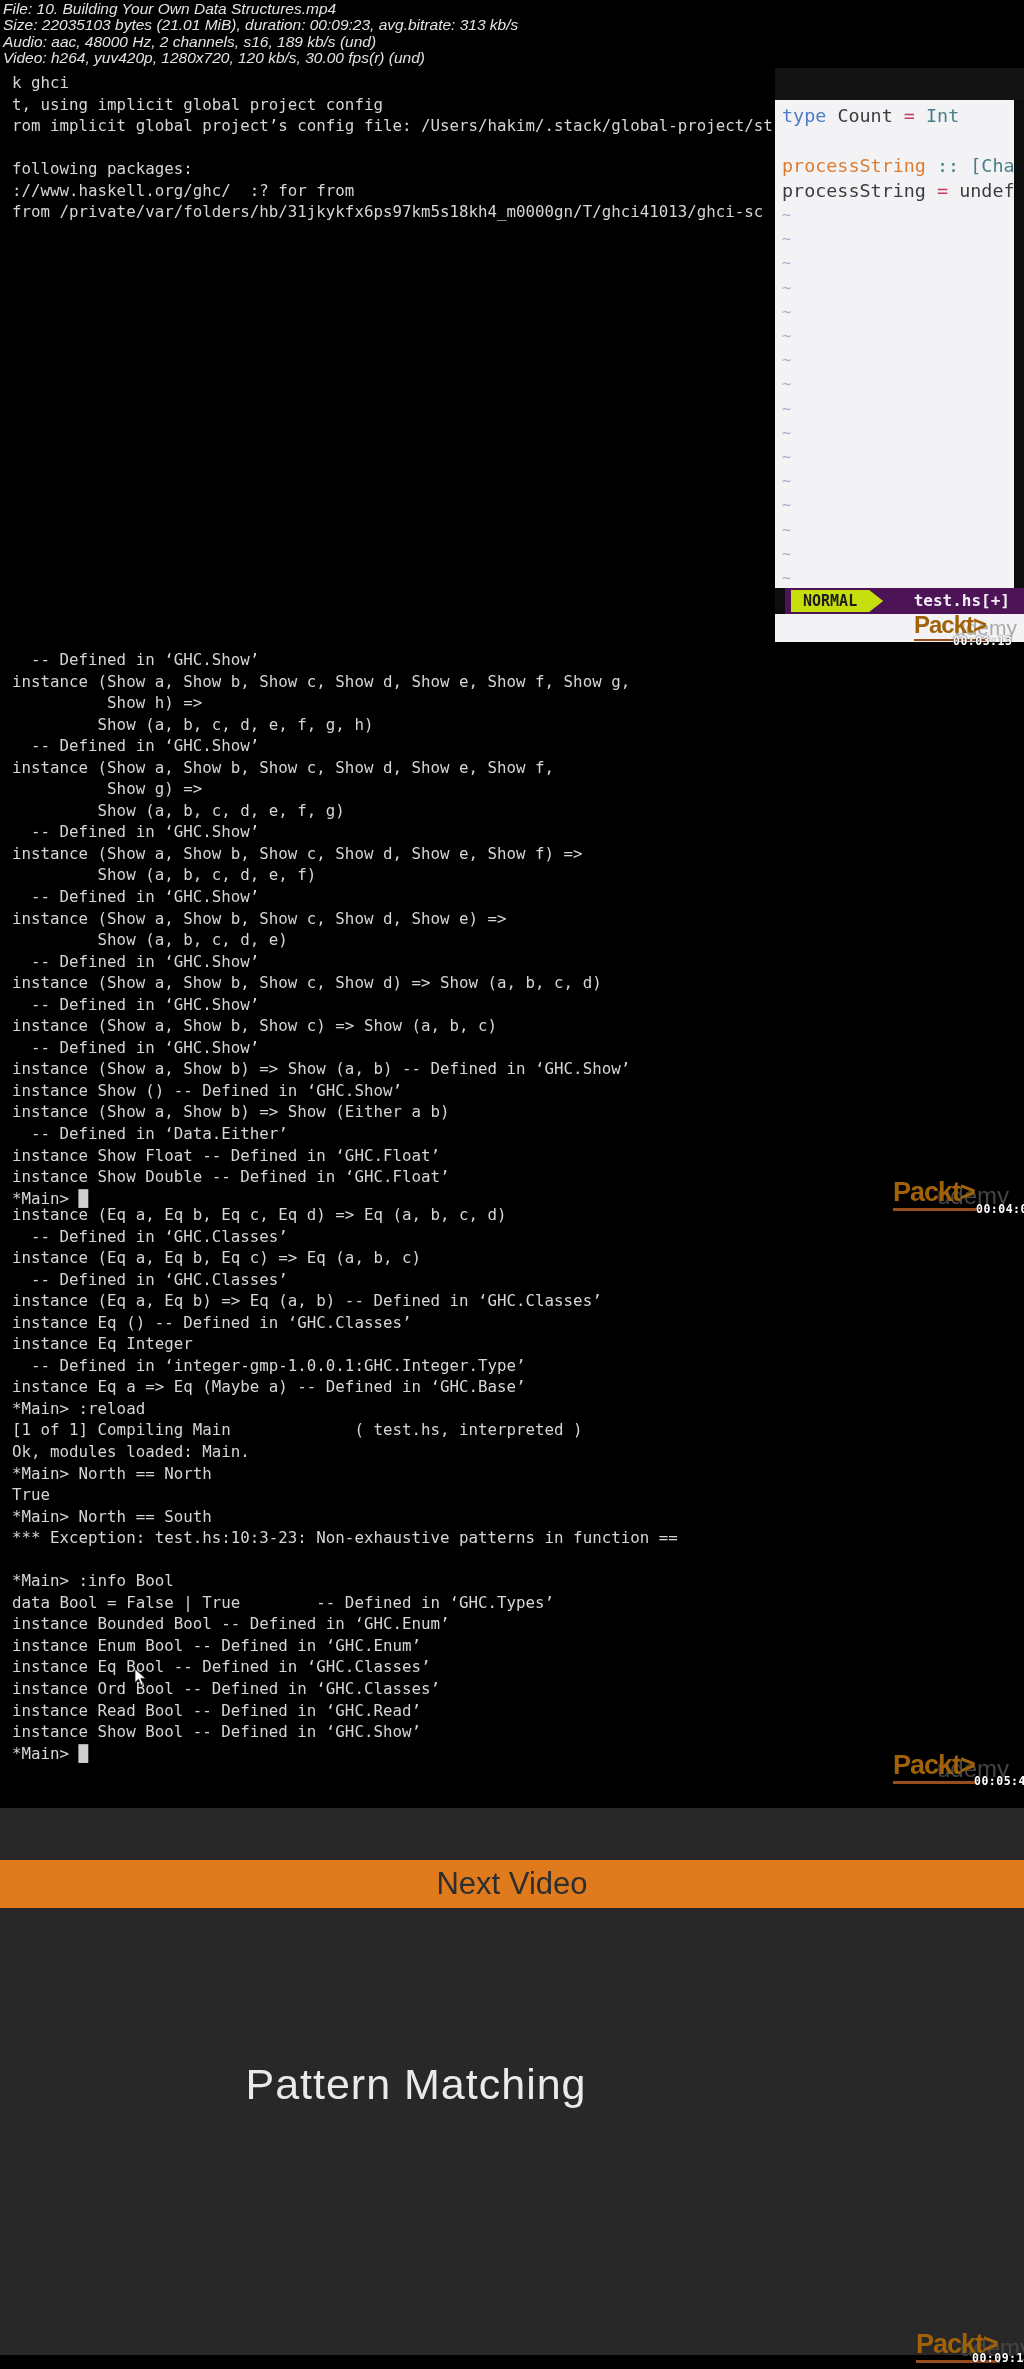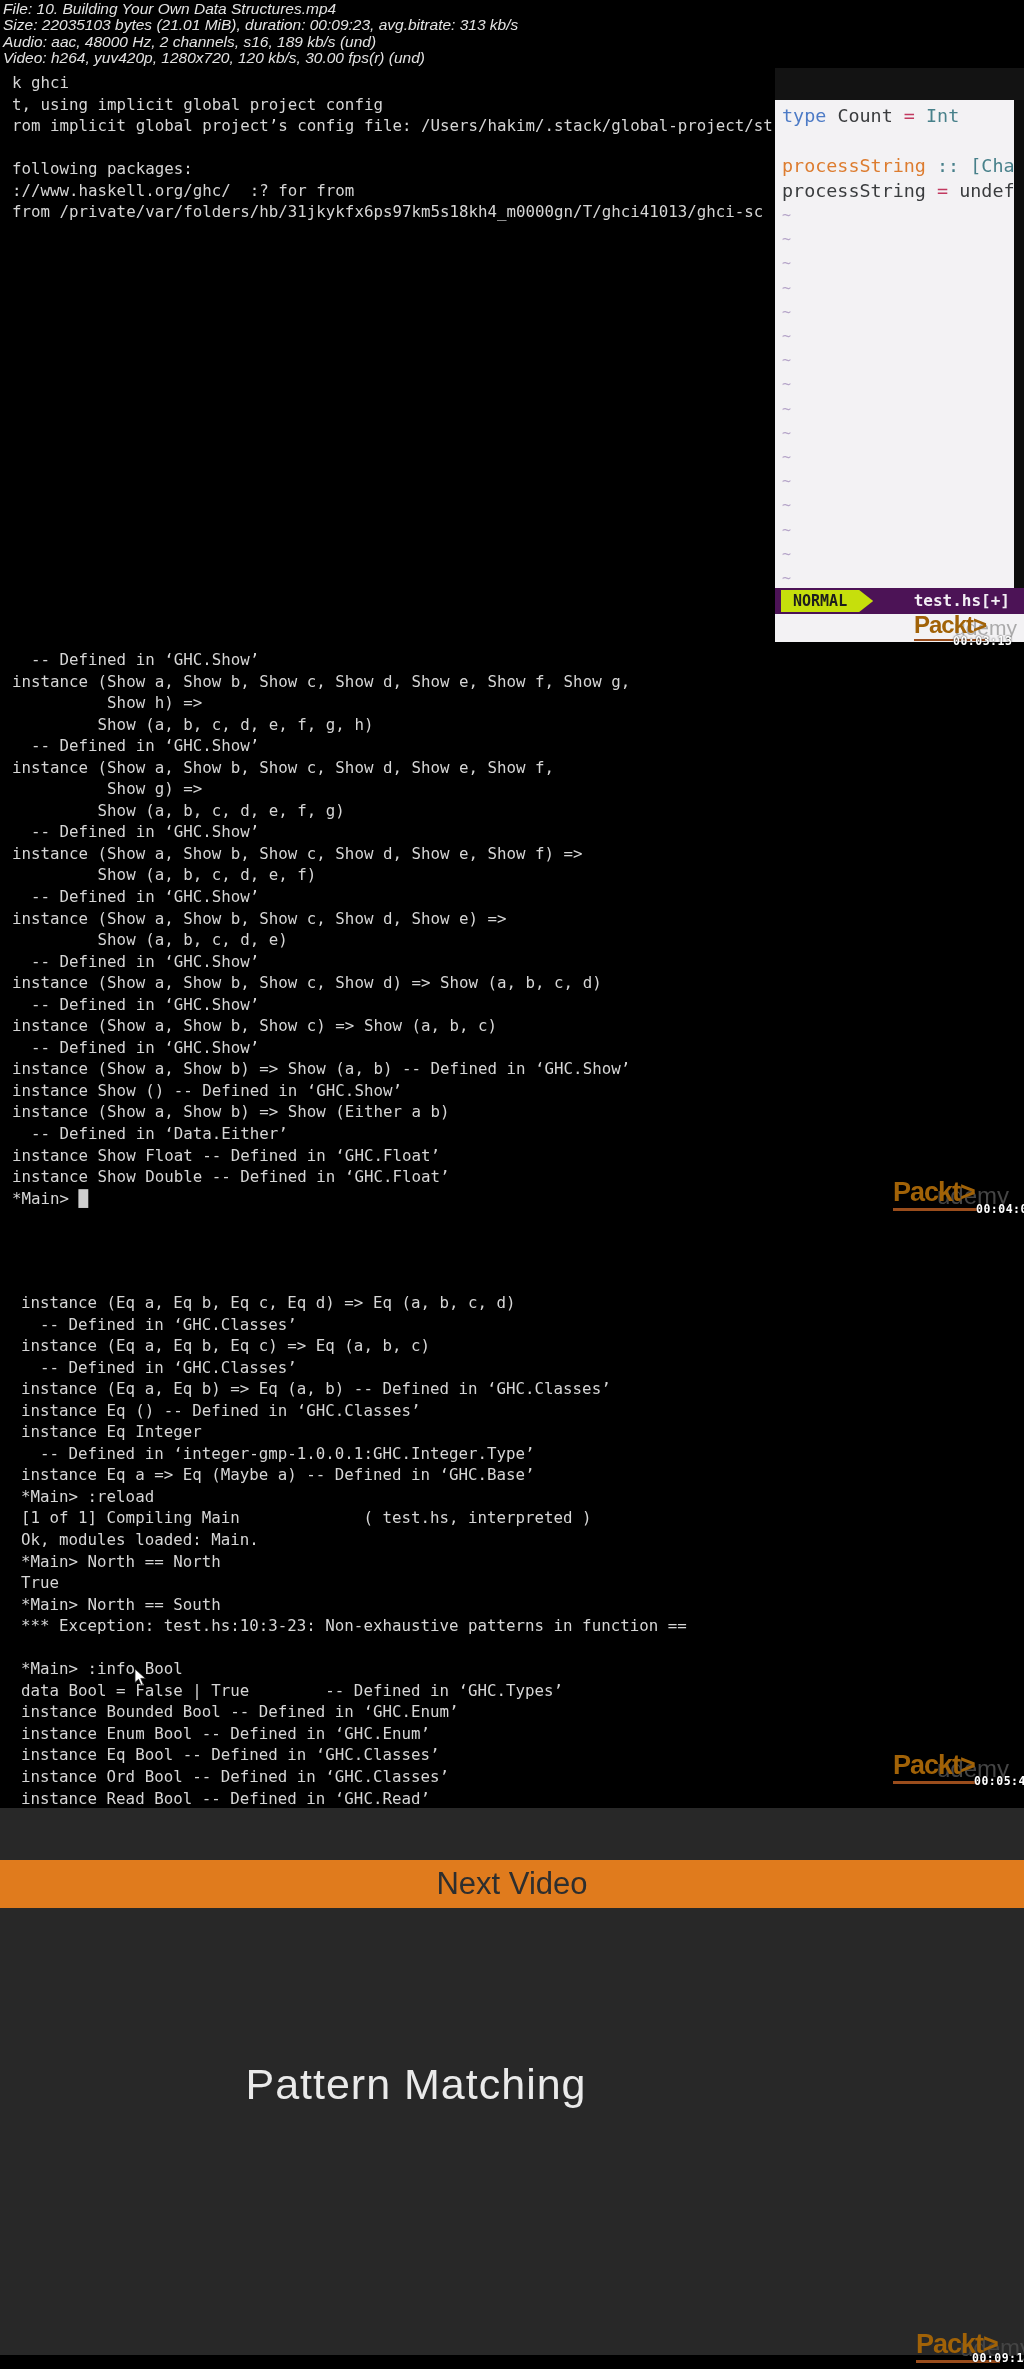--- a/index.html
+++ b/index.html
@@ -8,36 +8,36 @@
 
   
   .meta{position:absolute;left:3px;top:1px;color:#e3e3e3;
         font:italic 15.5px/16.4px "Liberation Sans",sans-serif;white-space:pre;}
 
   
   .term{position:absolute;left:0;padding-left:12px;color:#d6d6d6;white-space:pre;
         font:15.8px/21.55px "DejaVu Sans Mono",monospace;}
   .term-startup{top:72px;}
   .ghci-1{top:649px;}
-  .ghci-2{top:1292px;margin-left:9px;}
+  .ghci-2{top:1204px;}
   .cursor{color:#cfcfcf;}
 
   
   .vim{position:absolute;left:775px;top:68px;width:249px;height:574px;background:#0d0d0d;}
   .vim-tabbar{position:absolute;left:0;top:0;right:0;height:32px;background:#131313;}
   .vim-tab{position:absolute;left:10px;top:3px;height:29px;background:#38b3da;color:#0e2f3a;
            font:bold 17px/29px "DejaVu Sans Mono",monospace;padding:0 26px 0 12px;
            clip-path:polygon(0 0,calc(100% - 16px) 0,100% 50%,calc(100% - 16px) 100%,0 100%);margin-top:44px;}
   .vim-editor{position:absolute;left:0;top:32px;right:10px;height:488px;background:#f3f2f4;
               overflow:hidden;padding:3px 0 0 7px;box-sizing:border-box;}
   .vline{font:18.4px/25px "DejaVu Sans Mono",monospace;white-space:pre;color:#3a3c3e;}
   .tok-kw{color:#4d7bc6;} .tok-con{color:#3a3c3e;} .tok-op{color:#c23a60;}
   .tok-ty{color:#47808a;} .tok-fn{color:#dd7c2f;} .tok-pl{color:#3a3c3e;}
   .tilde{font:15px/24.2px "DejaVu Sans Mono",monospace;color:#b6a6c9;}
-  .vim-status{position:absolute;left:0;top:520px;right:0;height:38px;background:#4c1356;}
+  .vim-status{position:absolute;left:10px;top:520px;right:0;height:38px;background:#4c1356;}
   .vim-mode{position:absolute;left:6px;top:2px;height:22px;background:#c6df0c;color:#1d1d1d;
             font:bold 15px/22px "DejaVu Sans Mono",monospace;padding:0 26px 0 12px;
             clip-path:polygon(0 0,calc(100% - 14px) 0,100% 50%,calc(100% - 14px) 100%,0 100%);}
   .vim-file{position:absolute;right:14px;top:2px;color:#f3eef5;
             font:bold 16px/22px "DejaVu Sans Mono",monospace;}
   .vim-footer{position:absolute;left:0;top:546px;right:0;height:28px;background:#f3f2f4;}
 
   
   .wm{position:absolute;width:130px;height:44px;}
   .wm-ghost{position:absolute;left:44px;top:11px;color:#454545;

